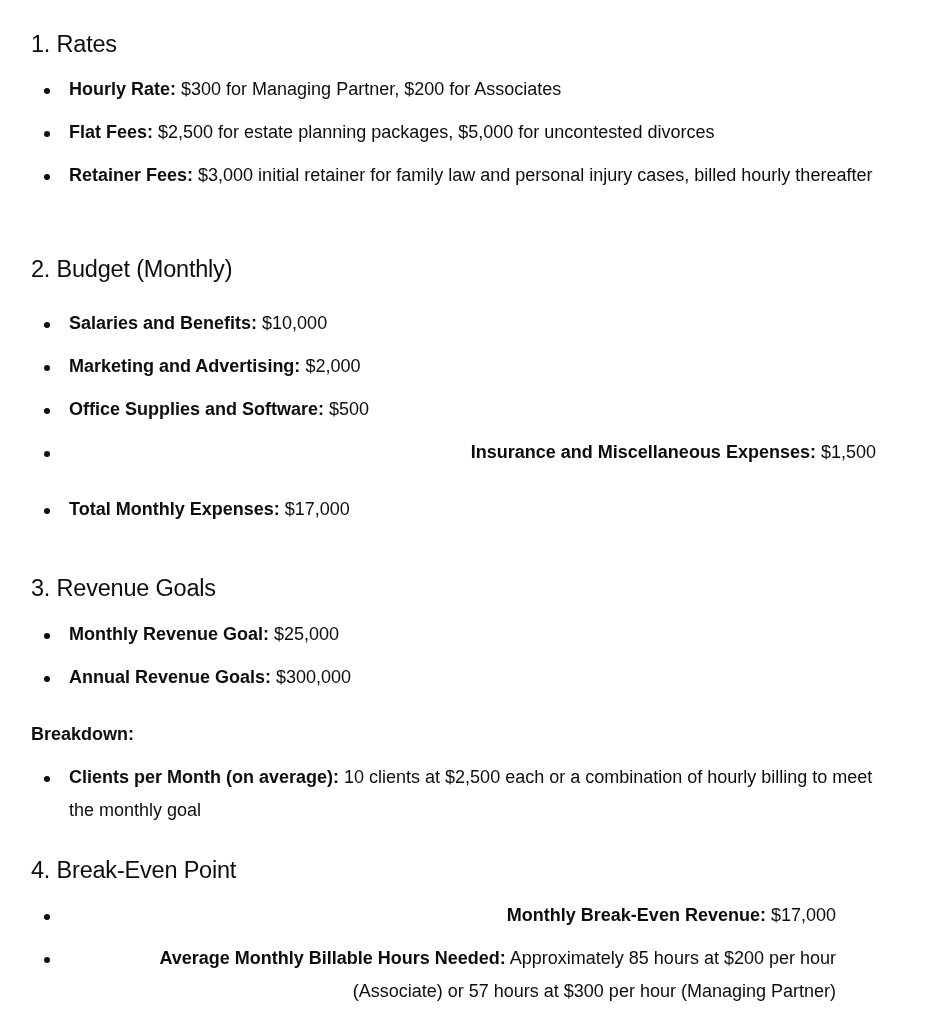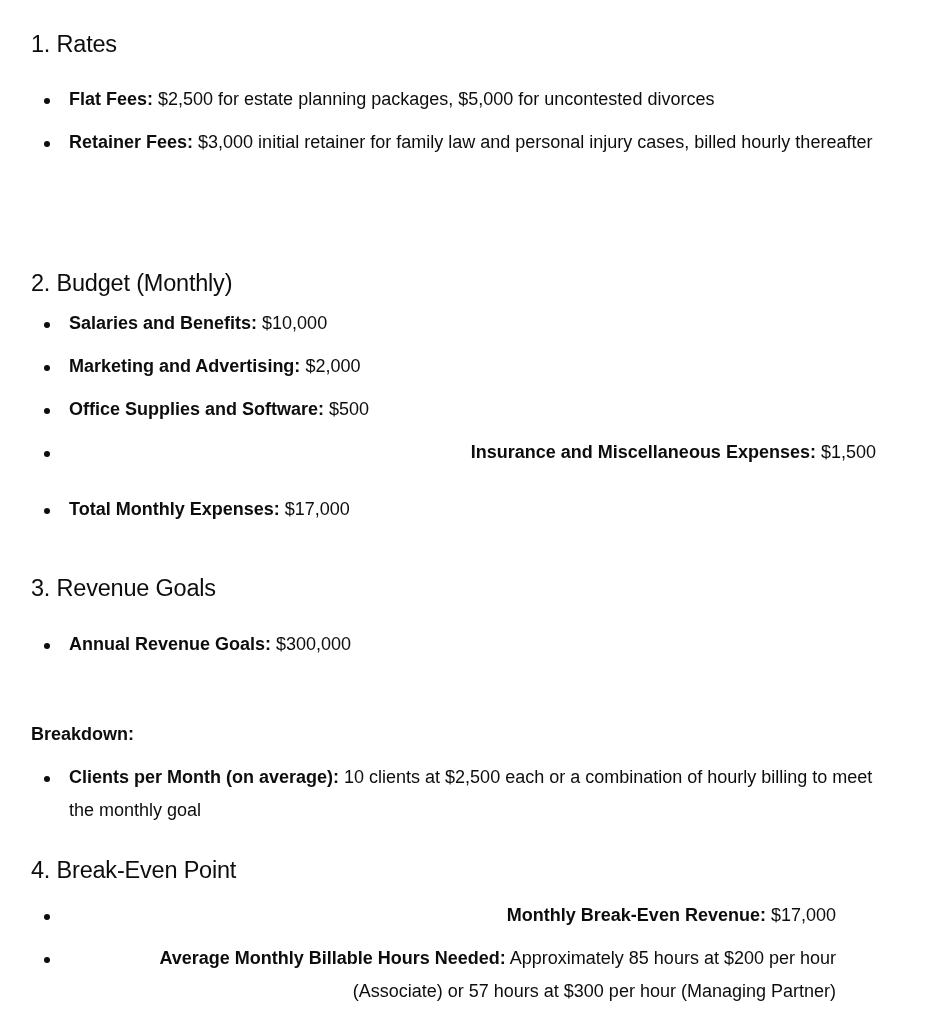--- a/index.html
+++ b/index.html
@@ -56,35 +56,37 @@
       margin: 0;
     }
   </style>
 </head>
 <body>
 
 <div class="doc">
 
   <h3 class="section-title" style="position:absolute; top:29px; left:31px;">1. Rates</h3>
   <ul class="items" style="position:absolute; top:73px; left:31px; right:60px;">
+    <li><span class="bullet"></span><b>Hourly Rate:</b><span> $300 for Managing Partner, $200 for Associates</span></li>
     <li style="margin-top:10px;"><span class="bullet"></span><b>Flat Fees:</b><span> $2,500 for estate planning packages, $5,000 for uncontested divorces</span></li>
     <li style="margin-top:10px;"><span class="bullet"></span><b>Retainer Fees:</b><span> $3,000 initial retainer for family law and personal injury cases, billed hourly thereafter</span></li>
   </ul>
 
-  <h3 class="section-title" style="position:absolute; top:268px; left:31px;">2. Budget (Monthly)</h3>
+  <h3 class="section-title" style="position:absolute; top:254px; left:31px;">2. Budget (Monthly)</h3>
   <ul class="items" style="position:absolute; top:297px; left:31px; right:60px;">
     <li style="margin-top:10px;"><span class="bullet"></span><b>Salaries and Benefits:</b><span> $10,000</span></li>
     <li style="margin-top:10px;"><span class="bullet"></span><b>Marketing and Advertising:</b><span> $2,000</span></li>
     <li style="margin-top:10px;"><span class="bullet"></span><b>Office Supplies and Software:</b><span> $500</span></li>
     <li style="margin-top:10px;text-align:right;"><span class="bullet"></span><b>Insurance and Miscellaneous Expenses:</b><span> $1,500</span></li>
     <li style="margin-top:24px;"><span class="bullet"></span><b>Total Monthly Expenses:</b><span> $17,000</span></li>
   </ul>
 
   <h3 class="section-title" style="position:absolute; top:573px; left:31px;">3. Revenue Goals</h3>
   <ul class="items" style="position:absolute; top:618px; left:31px; right:60px;">
+    <li><span class="bullet"></span><b>Monthly Revenue Goal:</b><span> $25,000</span></li>
     <li style="margin-top:10px;"><span class="bullet"></span><b>Annual Revenue Goals:</b><span> $300,000</span></li>
   </ul>
   <p class="plain-label" style="position:absolute; top:720px; left:31px;">Breakdown:</p>
   <ul class="items" style="position:absolute; top:761px; left:31px; right:60px;">
     <li><span class="bullet"></span><b>Clients per Month (on average):</b><span> 10 clients at $2,500 each or a combination of hourly billing to meet the monthly goal</span></li>
   </ul>
 
   <h3 class="section-title" style="position:absolute; top:855px; left:31px;">4. Break-Even Point</h3>
   <ul class="items" style="position:absolute; top:899px; left:31px; right:100px;text-align:right;">
     <li><span class="bullet"></span><b>Monthly Break-Even Revenue:</b><span> $17,000</span></li>

